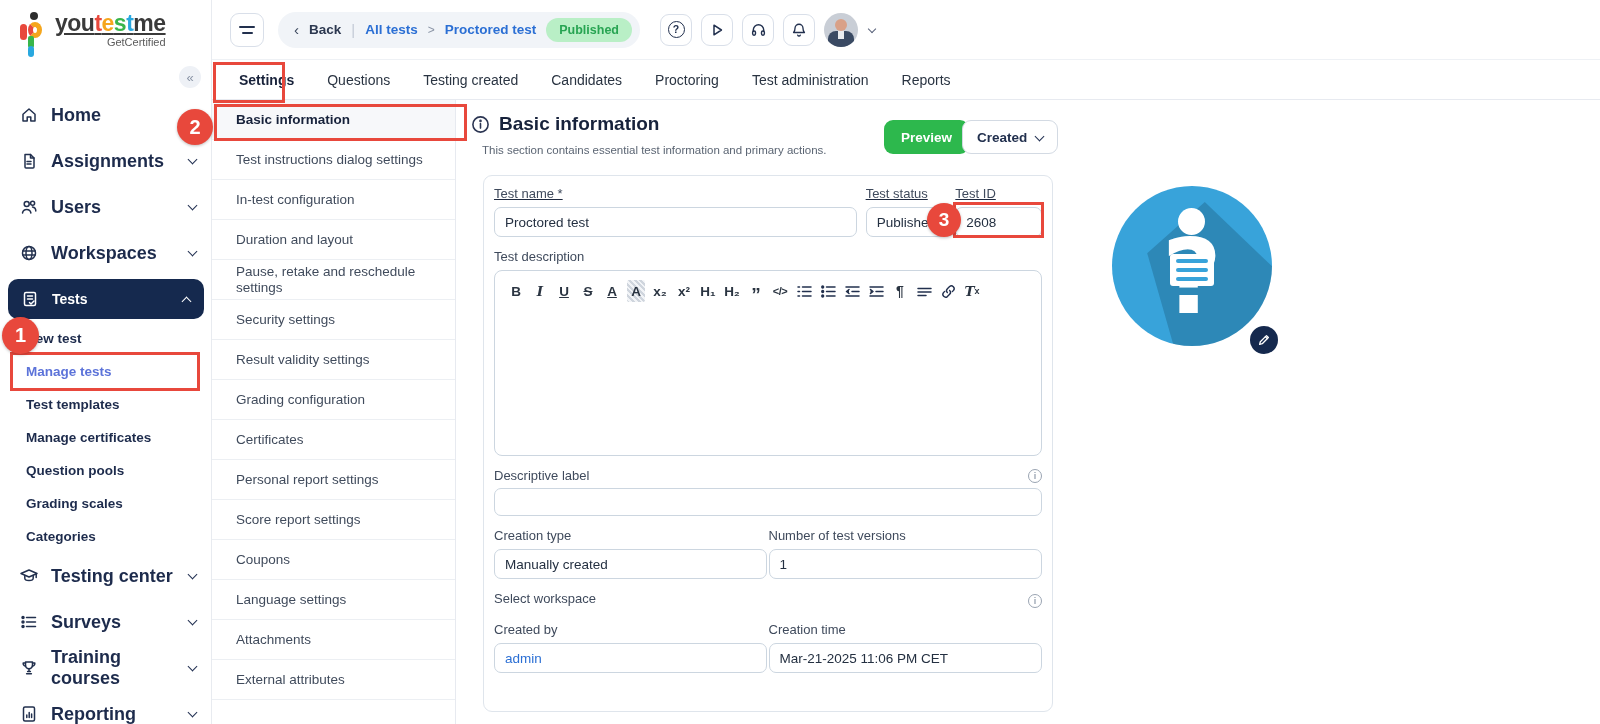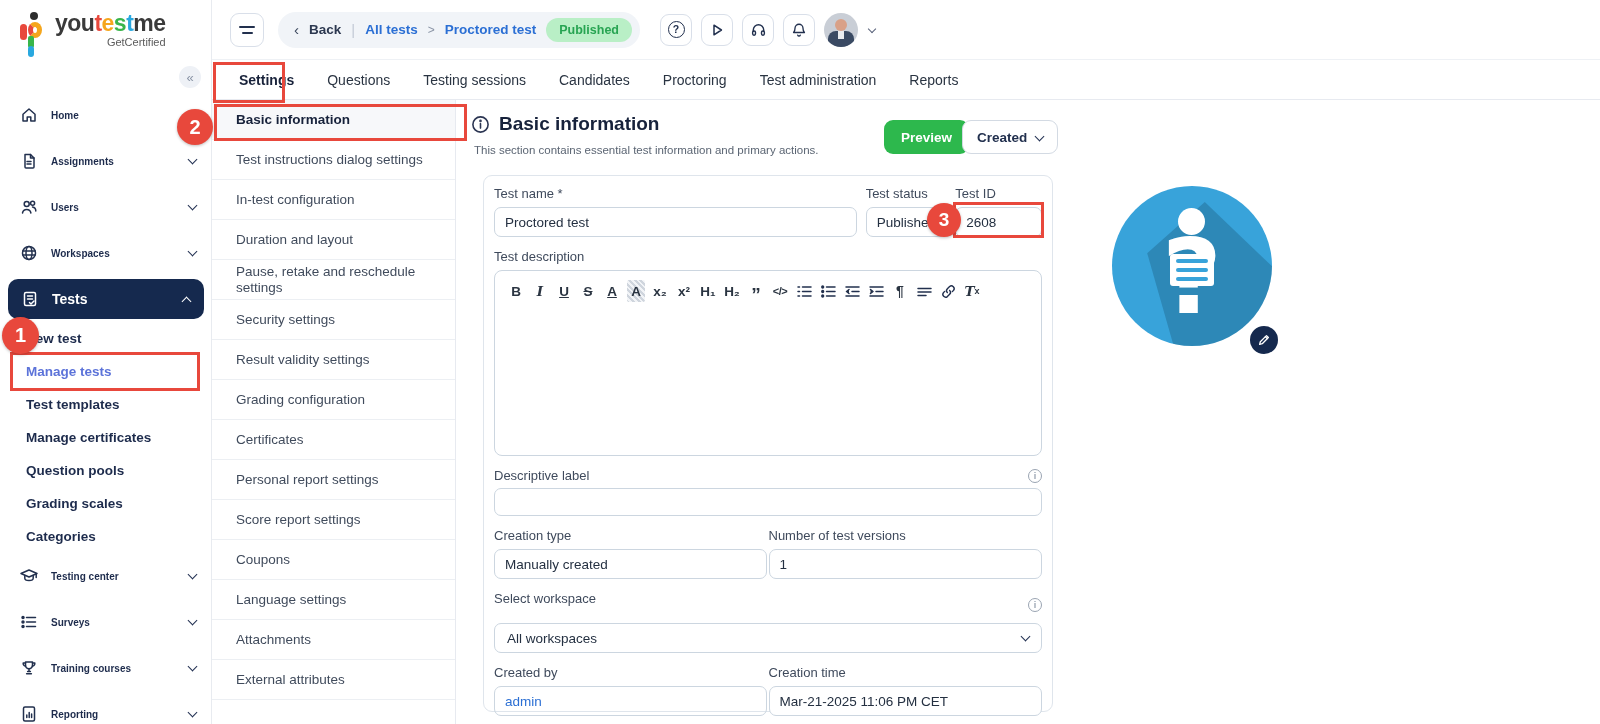--- a/index.html
+++ b/index.html
@@ -13,29 +13,29 @@
   
   .sidebar { position:absolute; left:0; top:0; width:212px; height:724px; border-right:1px solid #e8ebf0; background:#fff; }
   .logo { position:absolute; left:18px; top:12px; display:flex; align-items:flex-start; gap:7px; }
   .logo-mark { width:30px; height:46px; position:relative; }
   .lm-dot { position:absolute; left:12px; top:0; width:8px; height:8px; border-radius:50%; background:#2d2d2d; }
   .lm-arm { position:absolute; left:2px; top:12px; width:7px; height:16px; border-radius:4px; background:#e8483c; }
   .lm-curve { position:absolute; left:10px; top:10px; width:14px; height:16px; border:5px solid #f5a61d; border-left-color:#e8483c; border-radius:50%; }
   .lm-leg1 { position:absolute; left:10px; top:24px; width:6px; height:12px; background:#39b54a; border-radius:2px; }
   .lm-leg2 { position:absolute; left:10px; top:34px; width:6px; height:11px; background:#29a8df; border-radius:3px; }
   .logo-text { line-height:1; }
-  .logo-word { font-size:23px; font-weight:800; letter-spacing:-0.5px; color:#3a3a3a; }
+  .logo-word { font-size:23px; font-weight:800; letter-spacing:-0.5px; color:#3a3a3a;text-decoration:underline; }
   .lw-t1 { color:#e8483c; } .lw-e1 { color:#f5a61d; } .lw-s1 { color:#39b54a; } .lw-t2 { color:#29a8df; }
   .logo-sub { font-size:11px; color:#5a5a5a; text-align:right; margin-top:2px; }
   .collapse-btn { position:absolute; right:10px; top:66px; width:22px; height:22px; border-radius:50%;
     background:#eef1f6; color:#8a94a6; font-size:13px; line-height:21px; text-align:center; border:none; cursor:pointer; }
 
   .nav { position:absolute; left:0; top:92px; width:212px; }
   .nav-item { height:46px; display:flex; align-items:center; gap:13px; padding:0 16px 0 20px; cursor:pointer; }
-  .nav-item .lbl { font-size:10px; font-weight:600; color:#1d2b4c; flex:1; }
+  .nav-item .lbl { font-size:18px; font-weight:600; color:#1d2b4c; flex:1; }
   .chev { width:7px; height:7px; border-right:1.7px solid #223052; border-bottom:1.7px solid #223052; transform:rotate(45deg); margin-top:-3px; }
   .chev.up { transform:rotate(-135deg); margin-top:4px; border-color:#fff; }
   .nav-pill { height:40px; margin:3px 8px; background:#15294e; border-radius:10px; display:flex; align-items:center; gap:13px; padding:0 14px 0 13px; cursor:pointer; }
   .nav-pill .lbl { font-size:14px; font-weight:700; color:#fff; flex:1; }
   .sub-item { height:33px; display:flex; align-items:center; padding-left:26px; font-size:13.5px; font-weight:600; color:#1d2b4c; cursor:pointer; }
   .sub-item.active-link { color:#5c73d9; }
 
   
   .topbar { position:absolute; left:212px; top:0; width:1388px; height:60px; background:#fff; border-bottom:1px solid #eef1f5; display:flex; align-items:center; }
   .burger { margin-left:18px; width:34px; height:34px; border:1px solid #d9dfe9; border-radius:9px; background:#fff; display:flex; flex-direction:column; justify-content:center; align-items:center; gap:4px; cursor:pointer; }
@@ -67,33 +67,33 @@
 
   
   .submenu { position:absolute; left:212px; top:100px; width:244px; height:624px; border-right:1px solid #e7eaf0; background:#fff; }
   .sm-item { height:40px; display:flex; align-items:center; padding:0 10px 0 24px; font-size:13.5px; color:#404b5c; border-bottom:1px solid #eceff3; cursor:pointer; line-height:1.15; }
   .sm-item.active { background:#f7f8fa; font-weight:700; color:#17223b; }
 
   
   .content { position:absolute; left:456px; top:100px; width:1144px; height:624px; background:#fff; }
   .info-title { position:absolute; left:15px; top:13px; display:flex; align-items:center; gap:9px; }
   .info-title h1 { font-size:19px; font-weight:700; color:#17223b; }
-  .content-sub { position:absolute; left:18px; top:44px; font-size:11.5px; color:#5b6573; }
+  .content-sub { position:absolute; left:26px; top:44px; font-size:11.5px; color:#5b6573; }
   .btn-preview { position:absolute; left:428px; top:20px; height:34px; padding:0 17px; background:#2db84d; color:#fff;
     font-size:13.5px; font-weight:700; border:none; border-radius:9px; cursor:pointer; font-family:"Liberation Sans", sans-serif; }
   .btn-options { position:absolute; left:506px; top:20px; height:34px; padding:0 14px; background:#fff; color:#22304e;
     font-size:13.5px; font-weight:700; border:1px solid #d3dae3; border-radius:9px; cursor:pointer; display:flex; align-items:center; gap:9px; font-family:"Liberation Sans", sans-serif; }
   .btn-options .chev { margin-top:-2px; }
 
   .card { position:absolute; left:27px; top:75px; width:570px; height:537px; border:1px solid #dfe5ec; border-radius:9px; background:#fff; padding:10px; }
   .f-label { font-size:13px; color:#3f4a5c; margin-bottom:6px; display:block; }
   .f-label-row { display:flex; align-items:center; justify-content:space-between; margin-bottom:5px; }
   input.f-input, .f-box { width:100%; height:30px; border:1px solid #ccd6e0; border-radius:7px; padding:0 10px; font-size:13.5px; color:#243041;
     font-family:"Liberation Sans", sans-serif; background:#fff; outline:none; }
-  .row1 { display:flex; gap:9px; }
+  .row1 { display:flex; gap:9px;text-decoration:underline; }
   .c-name { width:364px; } .c-status { width:81px; } .c-id { width:87px; }
   .mt { margin-top:12px; }
   .editor { border:1px solid #ccd6e0; border-radius:8px; height:186px; }
   .toolbar { display:flex; align-items:center; gap:6px; padding:9px 12px 0 12px; flex-wrap:nowrap; }
   .tb { border:none; background:transparent; cursor:pointer; font-family:"Liberation Sans", sans-serif; font-size:13.5px; font-weight:700; color:#2a3441;
     height:22px; min-width:18px; display:flex; align-items:center; justify-content:center; }
   .g-i { font-style:italic; font-family:"DejaVu Serif", serif; }
   .g-u { text-decoration:underline; }
   .g-s { text-decoration:line-through; }
   .g-a { text-decoration:underline; }
@@ -304,21 +304,21 @@
           <span class="ua-body"></span>
           <span class="ua-shirt"></span>
         </div>
       <span class="ua-chev"></span>
     </div>
   </div>
 
   <div class="tabbar">
     <span class="tab active">Settings</span>
     <span class="tab">Questions</span>
-    <span class="tab">Testing sessions</span>
+    <span class="tab">Testing created</span>
     <span class="tab">Candidates</span>
     <span class="tab">Proctoring</span>
     <span class="tab">Test administration</span>
     <span class="tab">Reports</span>
   </div>
 
   <div class="submenu">
     <div class="sm-item active">Basic information</div>
     <div class="sm-item">Test instructions dialog settings</div>
     <div class="sm-item">In-test configuration</div>
@@ -447,26 +447,22 @@
           <input class="f-input" value="Manually created" style="">
         </div>
         <div class="col-b">
           <label class="f-label">Number of test versions</label>
           <input class="f-input" value="1" style="">
         </div>
       </div>
 
       <div class="mt">
         <div class="f-label-row">
-          <label class="f-label" style="margin-bottom:12px">Select workspace</label>
+          <label class="f-label" style="margin-bottom:4px">Select workspace</label>
           <span class="info-dot">i</span>
-        </div>
-        <div class="select-box">
-          <span>All workspaces</span>
-          <span class="chev"></span>
         </div>
       </div>
 
       <div class="row2col mt">
         <div class="col-a">
           <label class="f-label">Created by</label>
           <div class="link-box">
               <a>admin</a>
             </div>
         </div>

